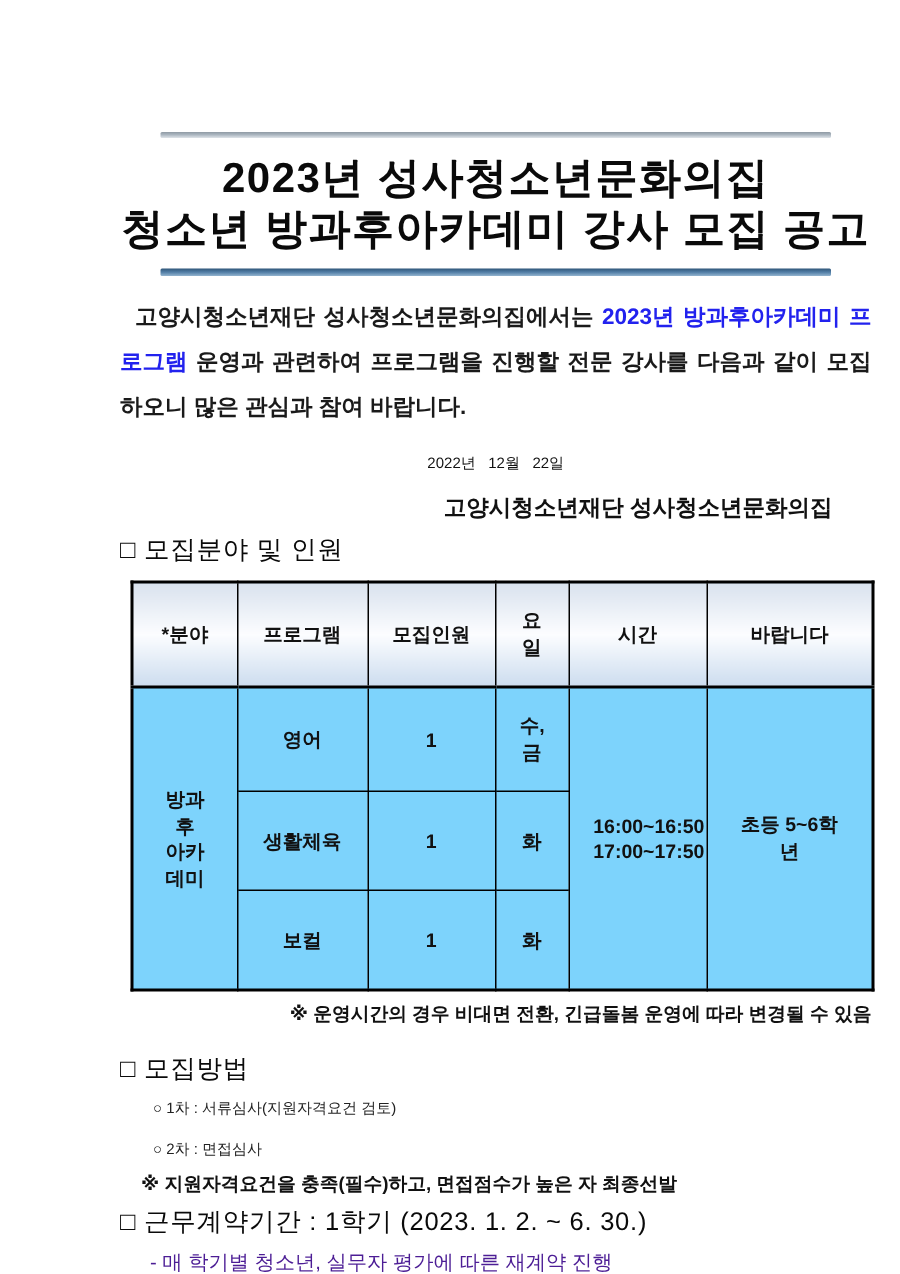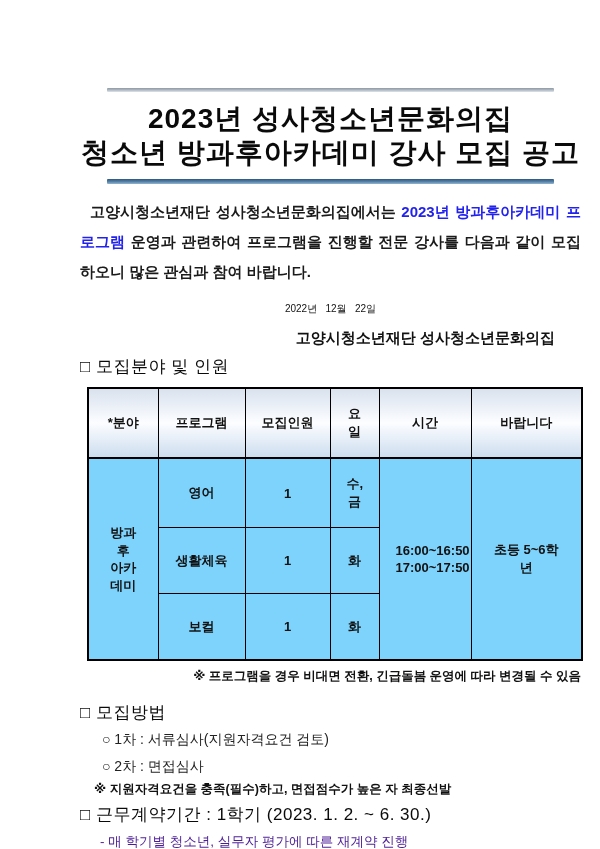--- a/index.html
+++ b/index.html
@@ -85,21 +85,21 @@
 
   .table-note{
     margin-top:7px;
     text-align:right;
     font-size:12.5px;font-weight:bold;
   }
 
   .method-heading{margin-top:16px;}
   .method-item{
     margin:4px 0 0 22px;
-    font-size:14px;font-weight:normal;
+    font-size:10px;font-weight:normal;
     line-height:23px;color:#222;
   }
   .method-note{
     margin:3px 0 0 14px;
     font-size:12.5px;font-weight:bold;
   }
 
   .contract-heading{margin-top:5px;}
   .contract-item{
     margin:7px 0 0 20px;
@@ -166,21 +166,21 @@
           <td>화</td>
         </tr>
         <tr>
           <td>보컬</td>
           <td>1</td>
           <td>화</td>
         </tr>
       </tbody>
     </table>
 
-    <div class="table-note">※ 프로그램을 경우 비대면 전환, 긴급돌봄 운영에 따라 변경될 수 있음</div>
+    <div class="table-note">※ 운영시간의 경우 비대면 전환, 긴급돌봄 운영에 따라 변경될 수 있음</div>
 
     <div class="section-heading method-heading">□ 모집방법</div>
     <div class="method-item">○ 1차 : 서류심사(지원자격요건 검토)</div>
     <div class="method-item">○ 2차 : 면접심사</div>
     <div class="method-note">※ 지원자격요건을 충족(필수)하고, 면접점수가 높은 자 최종선발</div>
 
     <div class="section-heading contract-heading">□ 근무계약기간 : 1학기 (2023. 1. 2. ~ 6. 30.)</div>
     <div class="contract-item">- 매 학기별 청소년, 실무자 평가에 따른 재계약 진행</div>
 
   </div>

